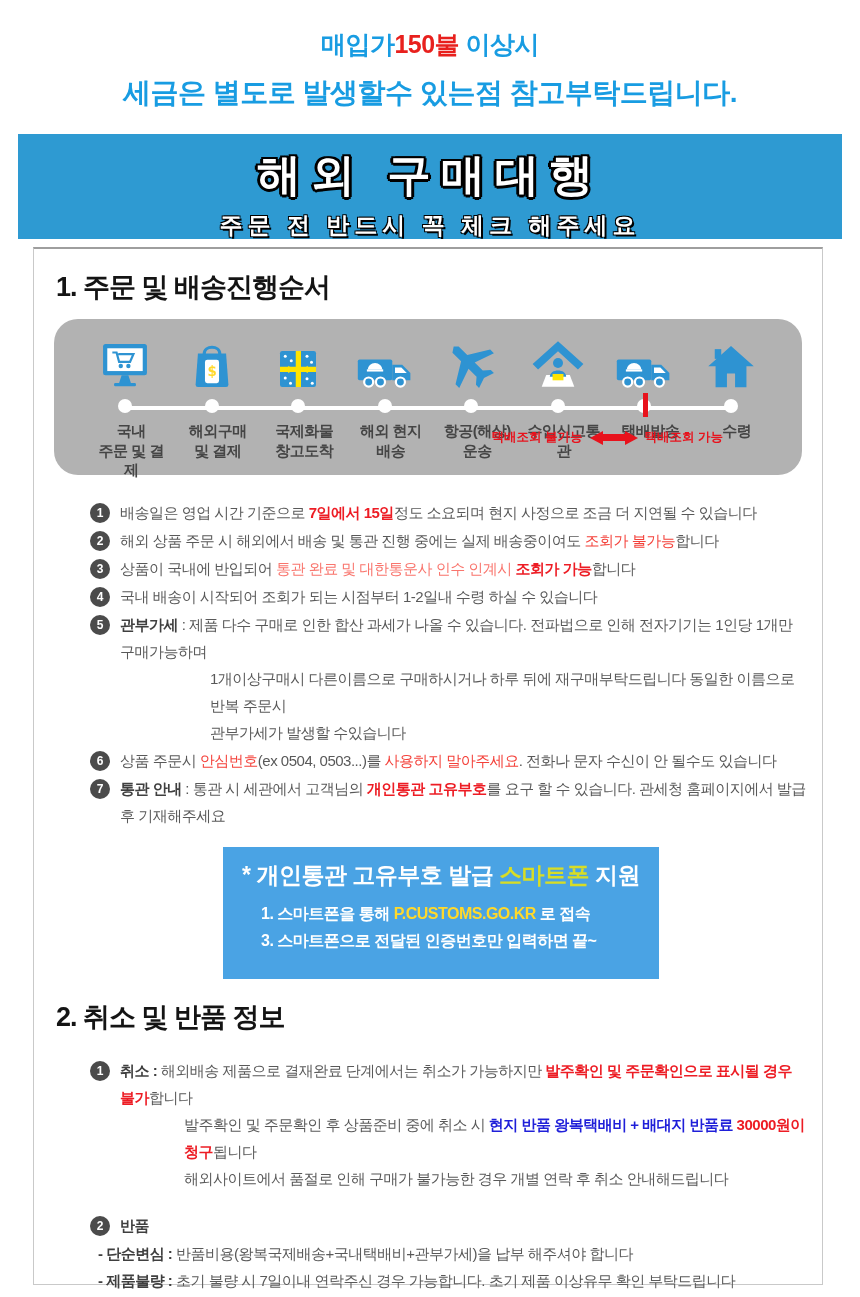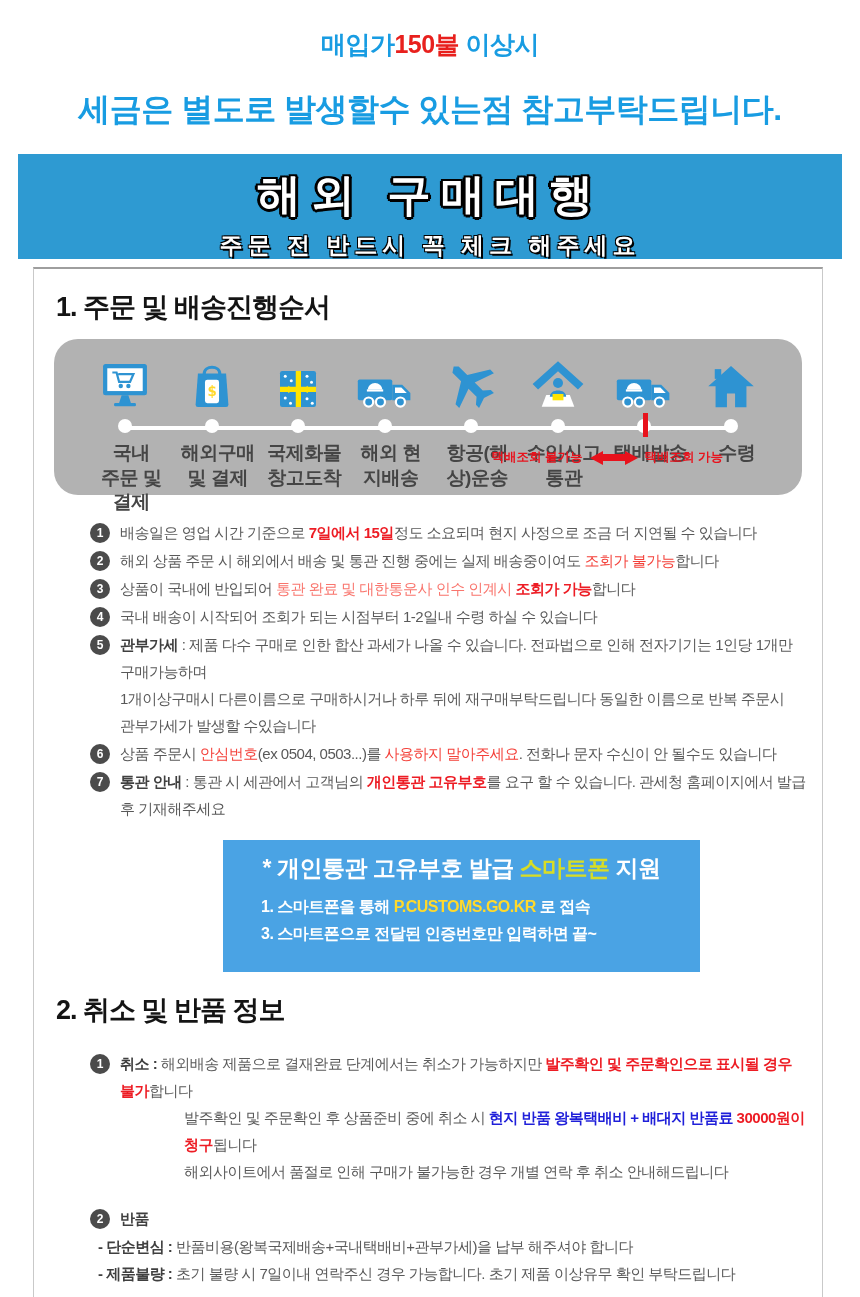--- a/index.html
+++ b/index.html
@@ -2,69 +2,69 @@
 <html><head>
 <meta charset="utf-8">
 <style>
   * { margin:0; padding:0; box-sizing:border-box; }
   html,body { background:#ffffff; }
   body { font-family:"Liberation Sans","DejaVu Sans",sans-serif; }
   .page { position:relative; width:860px; height:1297px; margin:0 auto; background:#fff; overflow:hidden; }
 
   
   .top-line1 { margin-top:28px; text-align:center; font-size:25px; font-weight:bold; letter-spacing:-0.5px; }
-  .top-line2 { margin-top:27px; text-align:center; font-size:32px; font-weight:bold; color:#189ce2; letter-spacing:-0.5px; }
+  .top-line2 { margin-top:13px; text-align:center; font-size:28px; font-weight:bold; color:#189ce2; letter-spacing:-0.5px; }
 
   
   .banner { margin:22px 18px 0 18px; height:105px; background:#2e9ad2; text-align:center; color:#fff; overflow:hidden; }
   .banner-title { margin-top:12px; font-size:44px; font-weight:bold; letter-spacing:10px;
     text-shadow:-2px -2px 0 #000,2px -2px 0 #000,-2px 2px 0 #000,2px 2px 0 #000,0 3px 0 #000,3px 0 0 #000,-3px 0 0 #000; }
   .banner-sub { margin-top:5px; font-size:23px; font-weight:bold; letter-spacing:5px;
     text-shadow:-1px -1px 0 #000,1px -1px 0 #000,-1px 1px 0 #000,2px 2px 0 #000; }
 
   
   .content-box { margin:8px 37px 0 33px; height:1038px; border:1px solid #c9c9c9; border-top:2px solid #9e9e9e; background:#fff; }
   .sec-title { margin:20px 0 0 22px; font-size:27px; font-weight:bold; color:#141414; letter-spacing:-1px; }
 
   
   .strip { position:relative; margin:14px 20px 0 20px; height:156px; background:#b2b2b2; border-radius:24px; padding:12px 28px 0 28px; }
   .steps-row { display:flex; position:relative; z-index:2; }
   .step { flex:1; display:flex; flex-direction:column; align-items:center; }
   .icon-holder { height:66px; display:flex; align-items:flex-end; justify-content:center; padding-bottom:4px; }
   .dot-row { height:18px; display:flex; align-items:center; justify-content:center; width:100%; }
   .dot { width:14px; height:14px; border-radius:50%; background:#fff; }
-  .step-label { margin-top:6px; font-size:19px; font-weight:bold; color:#454545; text-align:center; white-space:pre-line; line-height:1.3; letter-spacing:-0.5px;margin-left:12px; }
+  .step-label { margin-top:6px; font-size:15px; font-weight:bold; color:#454545; text-align:center; white-space:pre-line; line-height:1.3; letter-spacing:-0.5px;margin-left:12px; }
   .timeline-line { position:absolute; z-index:1; top:87px; left:9%; right:9%; height:4px; background:#fff; }
   .red-tick { position:absolute; z-index:3; top:74px; left:78.8%; width:5px; height:24px; background:#e8121c; }
   .track-note { position:absolute; z-index:3; top:110px; left:58.5%; display:flex; align-items:center; font-size:12.5px; font-weight:bold; color:#e8121c; white-space:nowrap; }
   .track-arrow { display:flex; align-items:center; margin:0 7px; }
   .tri-l { width:0; height:0; border-top:7px solid transparent; border-bottom:7px solid transparent; border-right:13px solid #e8121c; }
   .bar { width:22px; height:7px; background:#e8121c; }
   .tri-r { width:0; height:0; border-top:7px solid transparent; border-bottom:7px solid transparent; border-left:13px solid #e8121c; }
 
   
   .notes { margin:24px 14px 0 56px; }
   .note { display:flex; align-items:flex-start; margin-bottom:1px; }
   .badge { flex:0 0 20px; width:20px; height:20px; margin-top:4px; border-radius:50%; background:#4b4b4b; color:#fff; font-size:12px; font-weight:bold; display:flex; align-items:center; justify-content:center; }
   .note-body { margin-left:10px; font-size:15px; color:#595959; line-height:27px; letter-spacing:-0.5px; }
-  .cont-90 { }
+  .cont-90 { margin-left:90px; }
   .cont-64 { margin-left:64px; }
 
   .seg-rb { color:#ed1c24; font-weight:bold; }
   .seg-r  { color:#f4413a; }
   .seg-sal{ color:#f9756d; }
   .seg-b  { font-weight:bold; color:#3f3f3f; }
   .seg-bb { color:#1f1fd9; font-weight:bold; }
   .seg-blue { color:#189ce2; }
   .seg-red  { color:#e8201d; }
   .seg-y  { color:#d8dd25; }
   .seg-y2 { color:#ffd92b; }
 
   
-  .info-box { margin:18px 0 0 189px; width:477px; height:132px; background:#4aa3e4; color:#fff; padding-top:13px; }
+  .info-box { margin:18px 0 0 189px; width:436px; height:132px; background:#4aa3e4; color:#fff; padding-top:13px; }
   .info-title { text-align:center; font-size:23px; font-weight:bold; letter-spacing:-0.5px; }
   .info-steps { margin:9px 0 0 38px; font-size:16px; font-weight:bold; line-height:27px; letter-spacing:-0.5px; }
 
   
   .cancel-block { margin:22px 14px 0 56px; }
   .returns-block { margin:20px 14px 0 56px; }
   .ret-bullets { margin-left:8px; font-size:15px; color:#595959; line-height:27px; letter-spacing:-0.5px; }
 </style>
 </head>
 <body>

